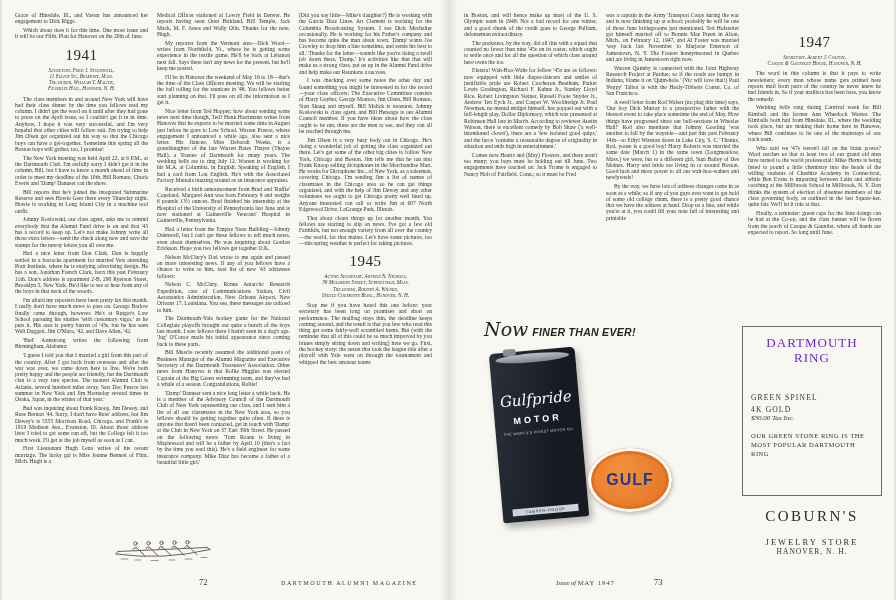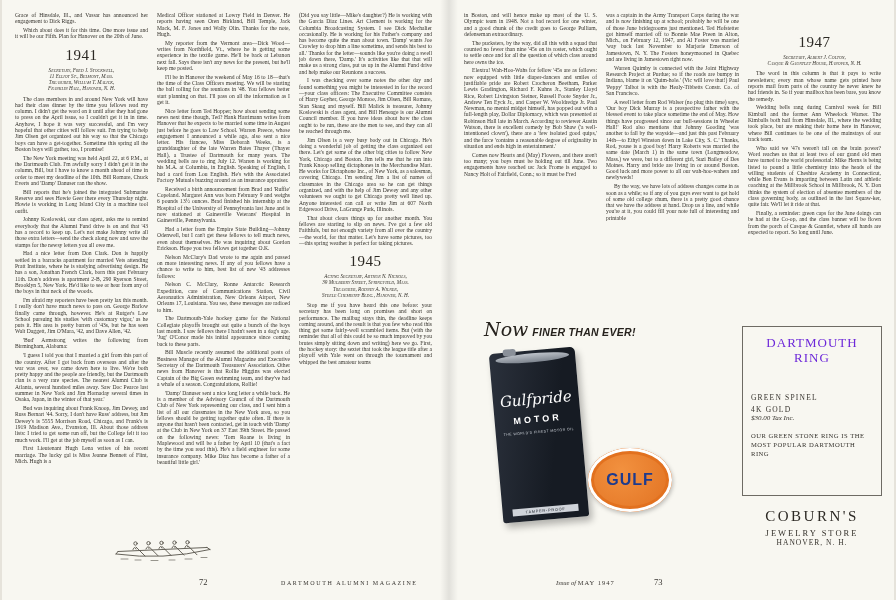--- a/index.html
+++ b/index.html
@@ -67,21 +67,21 @@
           border:1px solid #6e6b64;padding:9px 8px;box-sizing:border-box}
   .ring-title{text-align:center;font-size:13px;line-height:14.5px;letter-spacing:1px;color:#6d28d9}
   .ring-stone{margin-top:28px;font-size:7.5px;letter-spacing:1.2px}
   .ring-metal{margin-top:3px;font-size:7.5px;letter-spacing:1.2px}
   .ring-price{font-size:7px;font-style:italic}
   .ring-slogan{margin-top:9px;font-size:6.6px;line-height:9px;letter-spacing:.5px}
 
   
   #coburns{position:absolute;left:288px;top:508px;width:140px;text-align:center}
   .cob-name{font-size:15px;letter-spacing:2.5px;color:#2c2924}
-  .cob-line2{margin-top:3px;font-size:8.5px;letter-spacing:2px}
+  .cob-line2{margin-top:12px;font-size:8.5px;letter-spacing:2px}
   .cob-line3{font-size:7.5px;letter-spacing:1px}
 </style>
 </head>
 <body>
 
 <div class="spread">
 
   <div class="page" id="page72">
 
     <div class="col tall c1">

